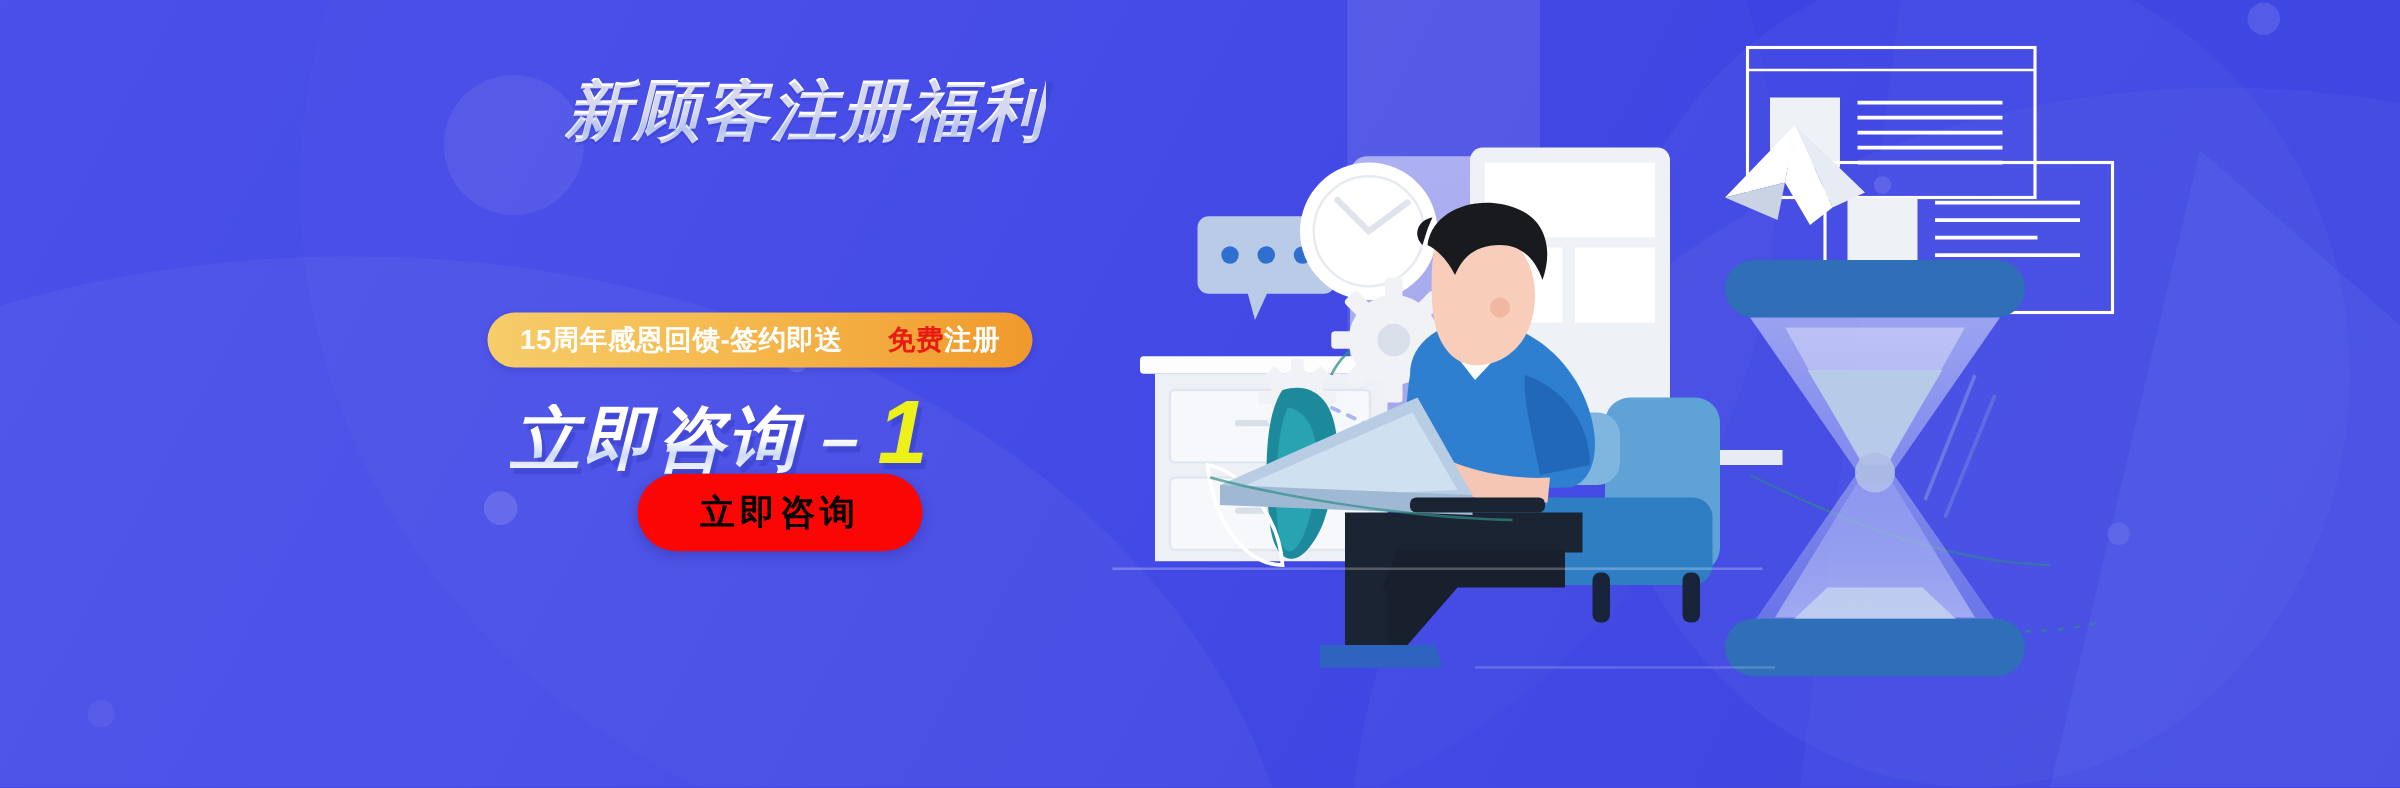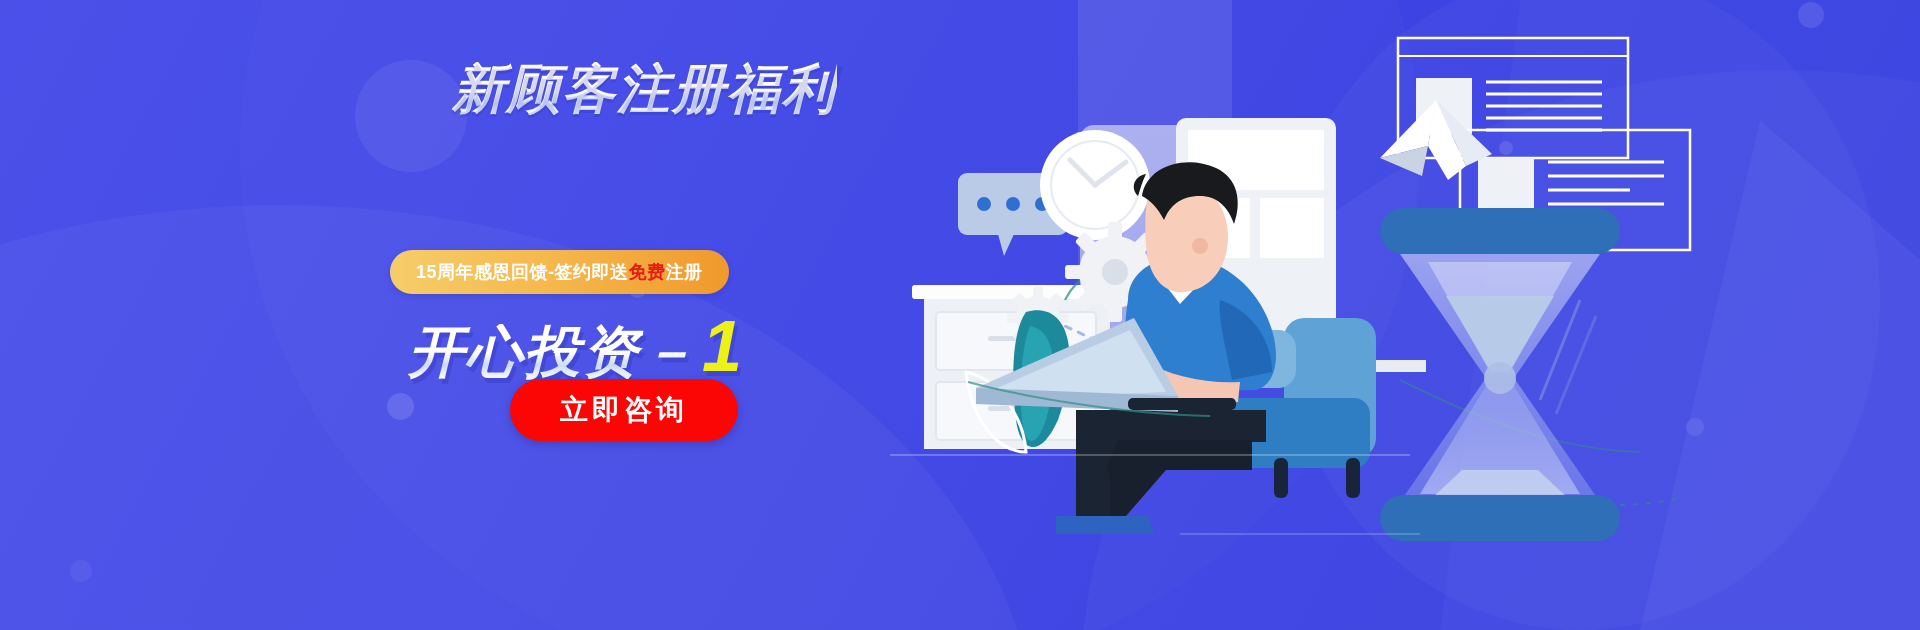--- a/index.html
+++ b/index.html
@@ -63,22 +63,22 @@
   
   .pill{
     position:absolute; left:390px; top:250px;
     height:44px; padding:0 26px;
     display:flex; align-items:center; justify-content:center;
     border-radius:22px;
     background:linear-gradient(90deg,#f6cd6a 0%,#f5b94e 45%,#f0992c 100%);
     box-shadow:0 2px 6px rgba(20,24,120,.18);
     white-space:nowrap;
   }
-  .pill-text{ font-size:18px; font-weight:700; color:#ffffff; letter-spacing:.5px; }
-  .pill-em{ color:#e81b12; font-weight:800; }
+  .pill-text{ font-size:22px; font-weight:700; color:#ffffff; letter-spacing:.5px; }
+  .pill-em{ color:#e81b12; font-weight:800;margin-left:36px; }
 
   
   .line3{
     position:absolute; left:408px; top:310px;
     font-size:56px; line-height:1; font-weight:900; font-style:italic;
     letter-spacing:2px;
     white-space:nowrap;
     display:flex; align-items:baseline;
   }
   .line3 .w{
@@ -93,21 +93,21 @@
   }
 
   
   .cta{
     position:absolute; left:510px; top:379px;
     width:228px; height:62px; border-radius:31px;
     background:#fb0505;
     display:flex; align-items:center; justify-content:center;
     cursor:pointer; box-shadow:0 3px 10px rgba(20,10,90,.25);
   }
-  .cta-label{ color:#ffffff; font-size:28px; font-weight:700; letter-spacing:4px; }
+  .cta-label{ color:#000000; font-size:28px; font-weight:700; letter-spacing:4px; }
 
   
   .illo{ position:absolute; left:880px; top:0; width:1040px; height:630px; }
   .illo svg{ display:block; width:100%; height:100%; }
 </style>
 </head>
 <body>
 
 <div class="banner">
 
@@ -126,21 +126,21 @@
 
     <div class="kicker">新顾客注册福利</div>
 
     <div class="pill">
       <span class="pill-text">15周年感恩回馈-签约即送</span>
         <span class="pill-text pill-em">免费</span>
         <span class="pill-text">注册</span>
     </div>
 
     <div class="line3">
-      <span class="w">开心投资－</span>
+      <span class="w">立即咨询－</span>
         <span class="num">1</span>
     </div>
 
     <div class="cta">
       <span class="cta-label">立即咨询</span>
     </div>
   </div>
 
   <div class="illo">
     <svg viewBox="0 0 1040 630" xmlns="http://www.w3.org/2000/svg">

